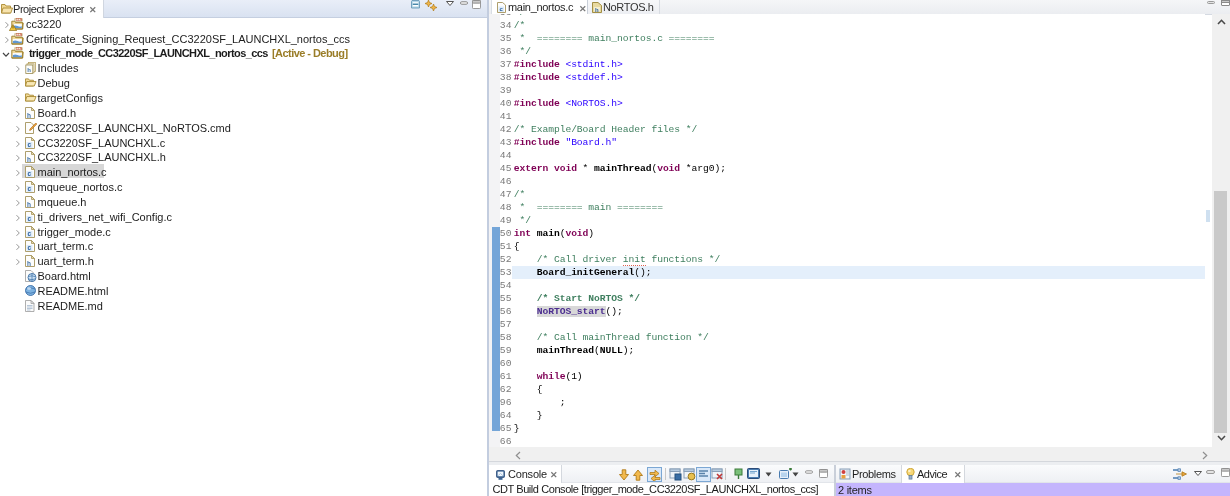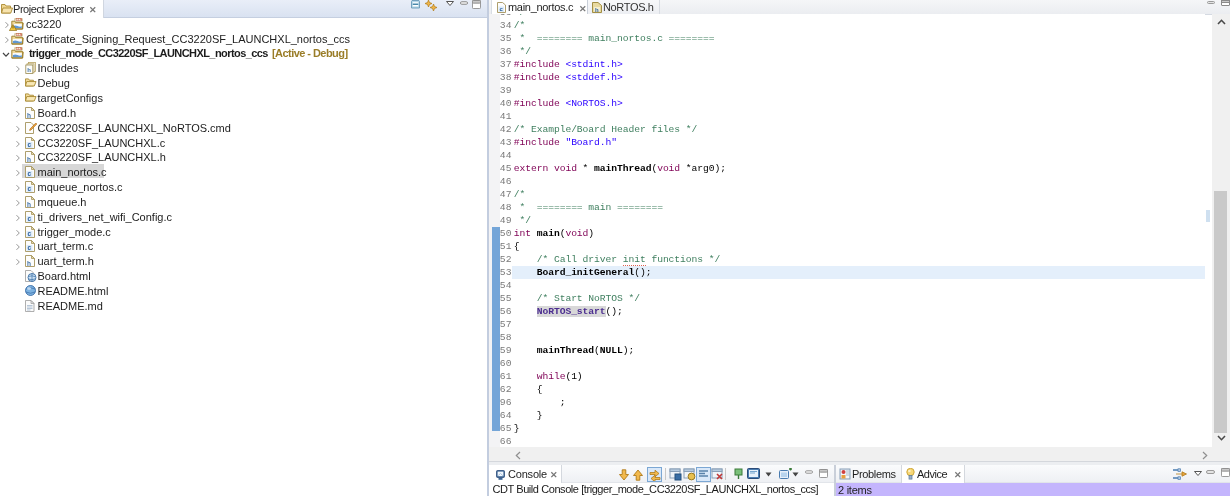--- a/index.html
+++ b/index.html
@@ -21,21 +21,21 @@
   #etab1{left:2px;top:0;width:97px;height:15px;background:#fff;border-left:1px solid #d8dde4;border-right:1px solid #c9cfd8;box-sizing:border-box;}
   #etab2{left:99px;top:0;width:72px;height:15px;background:linear-gradient(#f7f8fa,#eceef2);border-right:1px solid #d8dce2;box-sizing:border-box;}
   .etxt{font-size:11px;color:#1e1e1e;}
   #annot{left:0;top:14px;width:11px;height:433px;background:#f3f3f5;}
   #bluebar{left:2.5px;top:227px;width:8px;height:204px;background:#74a5d8;}
   .ln{position:absolute;right:0;height:13px;line-height:13px;font-family:"Liberation Mono",monospace;font-size:9.7px;color:#7a7a7a;white-space:pre;}
   #codearea{left:0px;top:14px;width:716px;height:433px;overflow:hidden;background:#fff;}
   #annot2{left:0;top:0;width:716px;height:433px;}
   #codelines{position:absolute;left:0;top:0;width:716px;height:433px;}
   .cl{position:absolute;left:24.8px;height:13px;line-height:13px;font-family:"Liberation Mono",monospace;font-size:9.7px;letter-spacing:-0.08px;color:#000;white-space:pre;}
-  .k{color:#7f0055;font-weight:normal;}
+  .k{color:#7f0055;font-weight:bold;}
   .c{color:#3f7f5f;}
   .s{color:#2a00ff;}
   .f{font-weight:bold;}
   .m{color:#4b2d90;font-weight:bold;background:#d8d8d8;}
   #initw{border-bottom:1px dotted #e0614f;}
   #curline{left:23px;top:251.5px;width:693px;height:13px;background:#e4effb;}
   
   #vscroll{left:723px;top:14px;width:18px;height:433px;background:#f0f0f0;}
   #vthumb{left:2px;top:177px;width:13px;height:242px;background:#c9c9c9;}
   #hscroll{left:0px;top:447px;width:741px;height:14px;background:#f0f0f0;}
@@ -399,23 +399,24 @@
         <div class="cl" style="top:147.5px;"><span class="k">extern</span> <span class="k">void</span> * <span class="f">mainThread</span>(<span class="k">void</span> *arg0);</div>
         <div class="cl" style="top:160.5px;"></div>
         <div class="cl" style="top:173.5px;"><span class="c">/*</span></div>
         <div class="cl" style="top:186.5px;"><span class="c"> *  ======== main ========</span></div>
         <div class="cl" style="top:199.5px;"><span class="c"> */</span></div>
         <div class="cl" style="top:212.5px;"><span class="k">int</span> <span class="f">main</span>(<span class="k">void</span>)</div>
         <div class="cl" style="top:225.5px;">{</div>
         <div class="cl" style="top:238.5px;">    <span class="c">/* Call driver <span id="initw">init</span> functions */</span></div>
         <div class="cl" style="top:251.5px;">    <span class="f">Board_initGeneral</span>();</div>
         <div class="cl" style="top:264.5px;"></div>
-        <div class="cl" style="top:277.5px;">    <span class="c">/* Start NoRTOS */</span></div>
+        <div class="cl" style="top:277.5px;font-weight:bold;">    <span class="c">/* Start NoRTOS */</span></div>
         <div class="cl" style="top:290.5px;">    <span class="m">NoRTOS_start</span>();</div>
         <div class="cl" style="top:303.5px;"></div>
+        <div class="cl" style="top:316.5px;">    <span class="c">/* Call mainThread function */</span></div>
         <div class="cl" style="top:329.5px;">    <span class="f">mainThread</span>(<span class="f">NULL</span>);</div>
         <div class="cl" style="top:342.5px;"></div>
         <div class="cl" style="top:355.5px;">    <span class="k">while</span>(1)</div>
         <div class="cl" style="top:368.5px;">    {</div>
         <div class="cl" style="top:381.5px;">        ;</div>
         <div class="cl" style="top:394.5px;">    }</div>
         <div class="cl" style="top:407.5px;">}</div>
         <div class="cl" style="top:420.5px;"></div>
       </div>
   </div>

